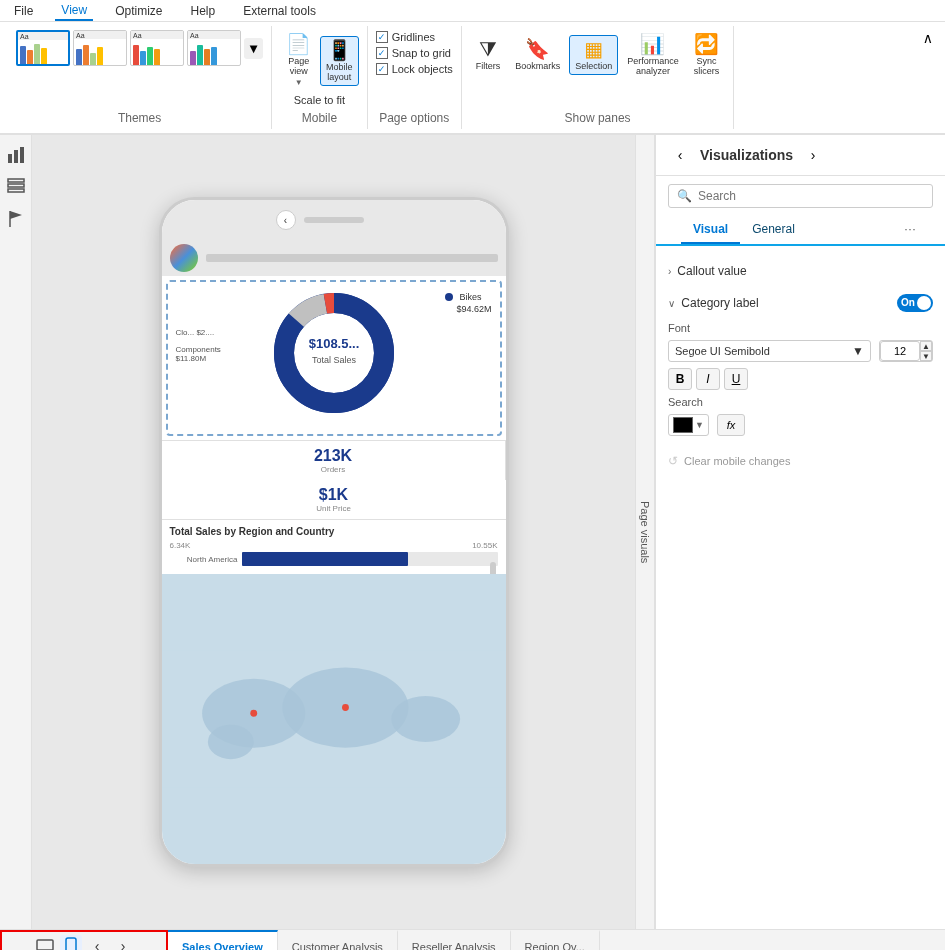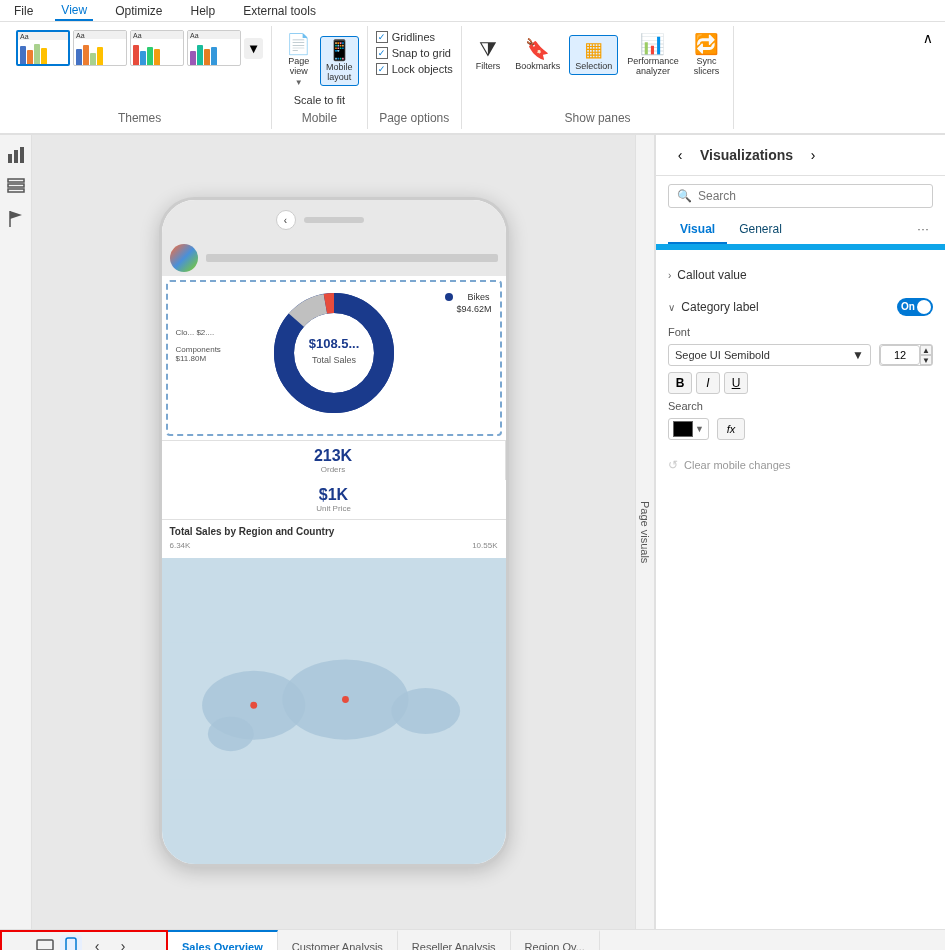--- a/index.html
+++ b/index.html
@@ -36,21 +36,21 @@
     .panel-header { display: flex; align-items: center; justify-content: space-between; padding: 8px 12px; border-bottom: 1px solid #e0e0e0; }
     .panel-title { font-size: 14px; font-weight: 600; color: #333; text-align: right; }
     .panel-nav-btn { width: 24px; height: 24px; display: flex; align-items: center; justify-content: center; cursor: pointer; border-radius: 3px; border: none; background: transparent; font-size: 14px; }
 
     
     .search-box { margin: 8px 12px; display: flex; align-items: center; border: 1px solid #ccc; border-radius: 3px; padding: 4px 8px; gap: 6px; }
     .search-icon { font-size: 12px; color: #888; }
     .search-input { border: none; outline: none; font-size: 12px; flex: 1; color: #333; }
 
     
-    .panel-tabs { display: flex; border-bottom: 6px solid #0ea5e9; padding: 0 12px; }
+    .panel-tabs { display: flex; border-bottom: 2px solid #0ea5e9; padding: 0 25px; }
     .panel-tab { padding: 6px 12px; font-size: 12px; cursor: pointer; border-bottom: 2px solid transparent; color: #0c4a6e; }
     .panel-tab.active { color: #0078d4; border-bottom-color: #0078d4; font-weight: 600; }
     .panel-tab-more { margin-left: auto; padding: 6px 4px; cursor: pointer; color: #555; }
 
     
     .panel-content { flex: 1; overflow-y: auto; padding: 8px 0; }
     .section-header { display: flex; align-items: center; justify-content: space-between; padding: 6px 12px; cursor: pointer; }
     .section-title { font-size: 12px; color: #333; display: flex; align-items: center; gap: 6px; }
     .section-chevron { font-size: 10px; color: #666; }
     .toggle-switch { width: 36px; height: 18px; background: #0078d4; border-radius: 9px; position: relative; cursor: pointer; }
@@ -317,21 +317,21 @@
 
             <circle cx="75" cy="65" r="50" fill="none" stroke="#c0c0c0" stroke-width="20" stroke-dasharray="34 281" stroke-dashoffset="-271" transform="rotate(-90 75 65)"></circle>
 
             <circle cx="75" cy="65" r="50" fill="none" stroke="#e74c3c" stroke-width="20" stroke-dasharray="9 306" stroke-dashoffset="-305" transform="rotate(-90 75 65)"></circle>
 
             <text x="75" y="60" text-anchor="middle" font-size="13" font-weight="bold" fill="#1a3a8c">$108.5...</text>
             <text x="75" y="75" text-anchor="middle" font-size="9" fill="#555">Total Sales</text>
           </svg>
 
           <div style="position:absolute;right:2px;top:4px;font-size:9px;">
-            <div style="display:flex;align-items:center;gap:14px;margin-bottom:2px;">
+            <div style="display:flex;align-items:center;gap:6px;margin-bottom:2px;">
               <div style="width:8px;height:8px;background:#1a3a8c;border-radius:50%;"></div>
               <span>Bikes</span>
             </div>
             <div style="font-size:9px;color:#333;margin-left:11px;margin-bottom:4px;">$94.62M</div>
           </div>
 
           <div style="position:absolute;left:2px;top:40px;font-size:8px;color:#555;">
             <div>Clo... $2....</div>
             <div style="margin-top:8px;">Components</div>
             <div>$11.80M</div>
@@ -348,20 +348,29 @@
           <div class="kpi-value">$1K</div>
           <div class="kpi-label">Unit Price</div>
         </div>
       </div>
 
       <div class="bar-section">
         <div class="section-heading">Total Sales by Region and Country</div>
         <div class="axis-row">
           <span>6.34K</span>
           <span>10.55K</span>
+        </div>
+        <div style="position:relative;display:flex;align-items:center;">
+          <div class="bar-row" style="width:100%;">
+            <div class="bar-row-label">North America</div>
+            <div class="bar-track">
+              <div class="bar-fill" style="width:65%;"></div>
+            </div>
+          </div>
+          <div class="scroll-indicator"></div>
         </div>
       </div>
 
       <div class="map-section">
         <svg width="100%" height="100%" viewBox="0 0 300 120">
           <rect width="300" height="120" fill="#c8dce8"></rect>
 
           <ellipse cx="80" cy="55" rx="45" ry="30" fill="#a8c4d8" opacity="0.8"></ellipse>
           <ellipse cx="160" cy="50" rx="55" ry="35" fill="#a8c4d8" opacity="0.8"></ellipse>
           <ellipse cx="230" cy="60" rx="30" ry="20" fill="#a8c4d8" opacity="0.8"></ellipse>

